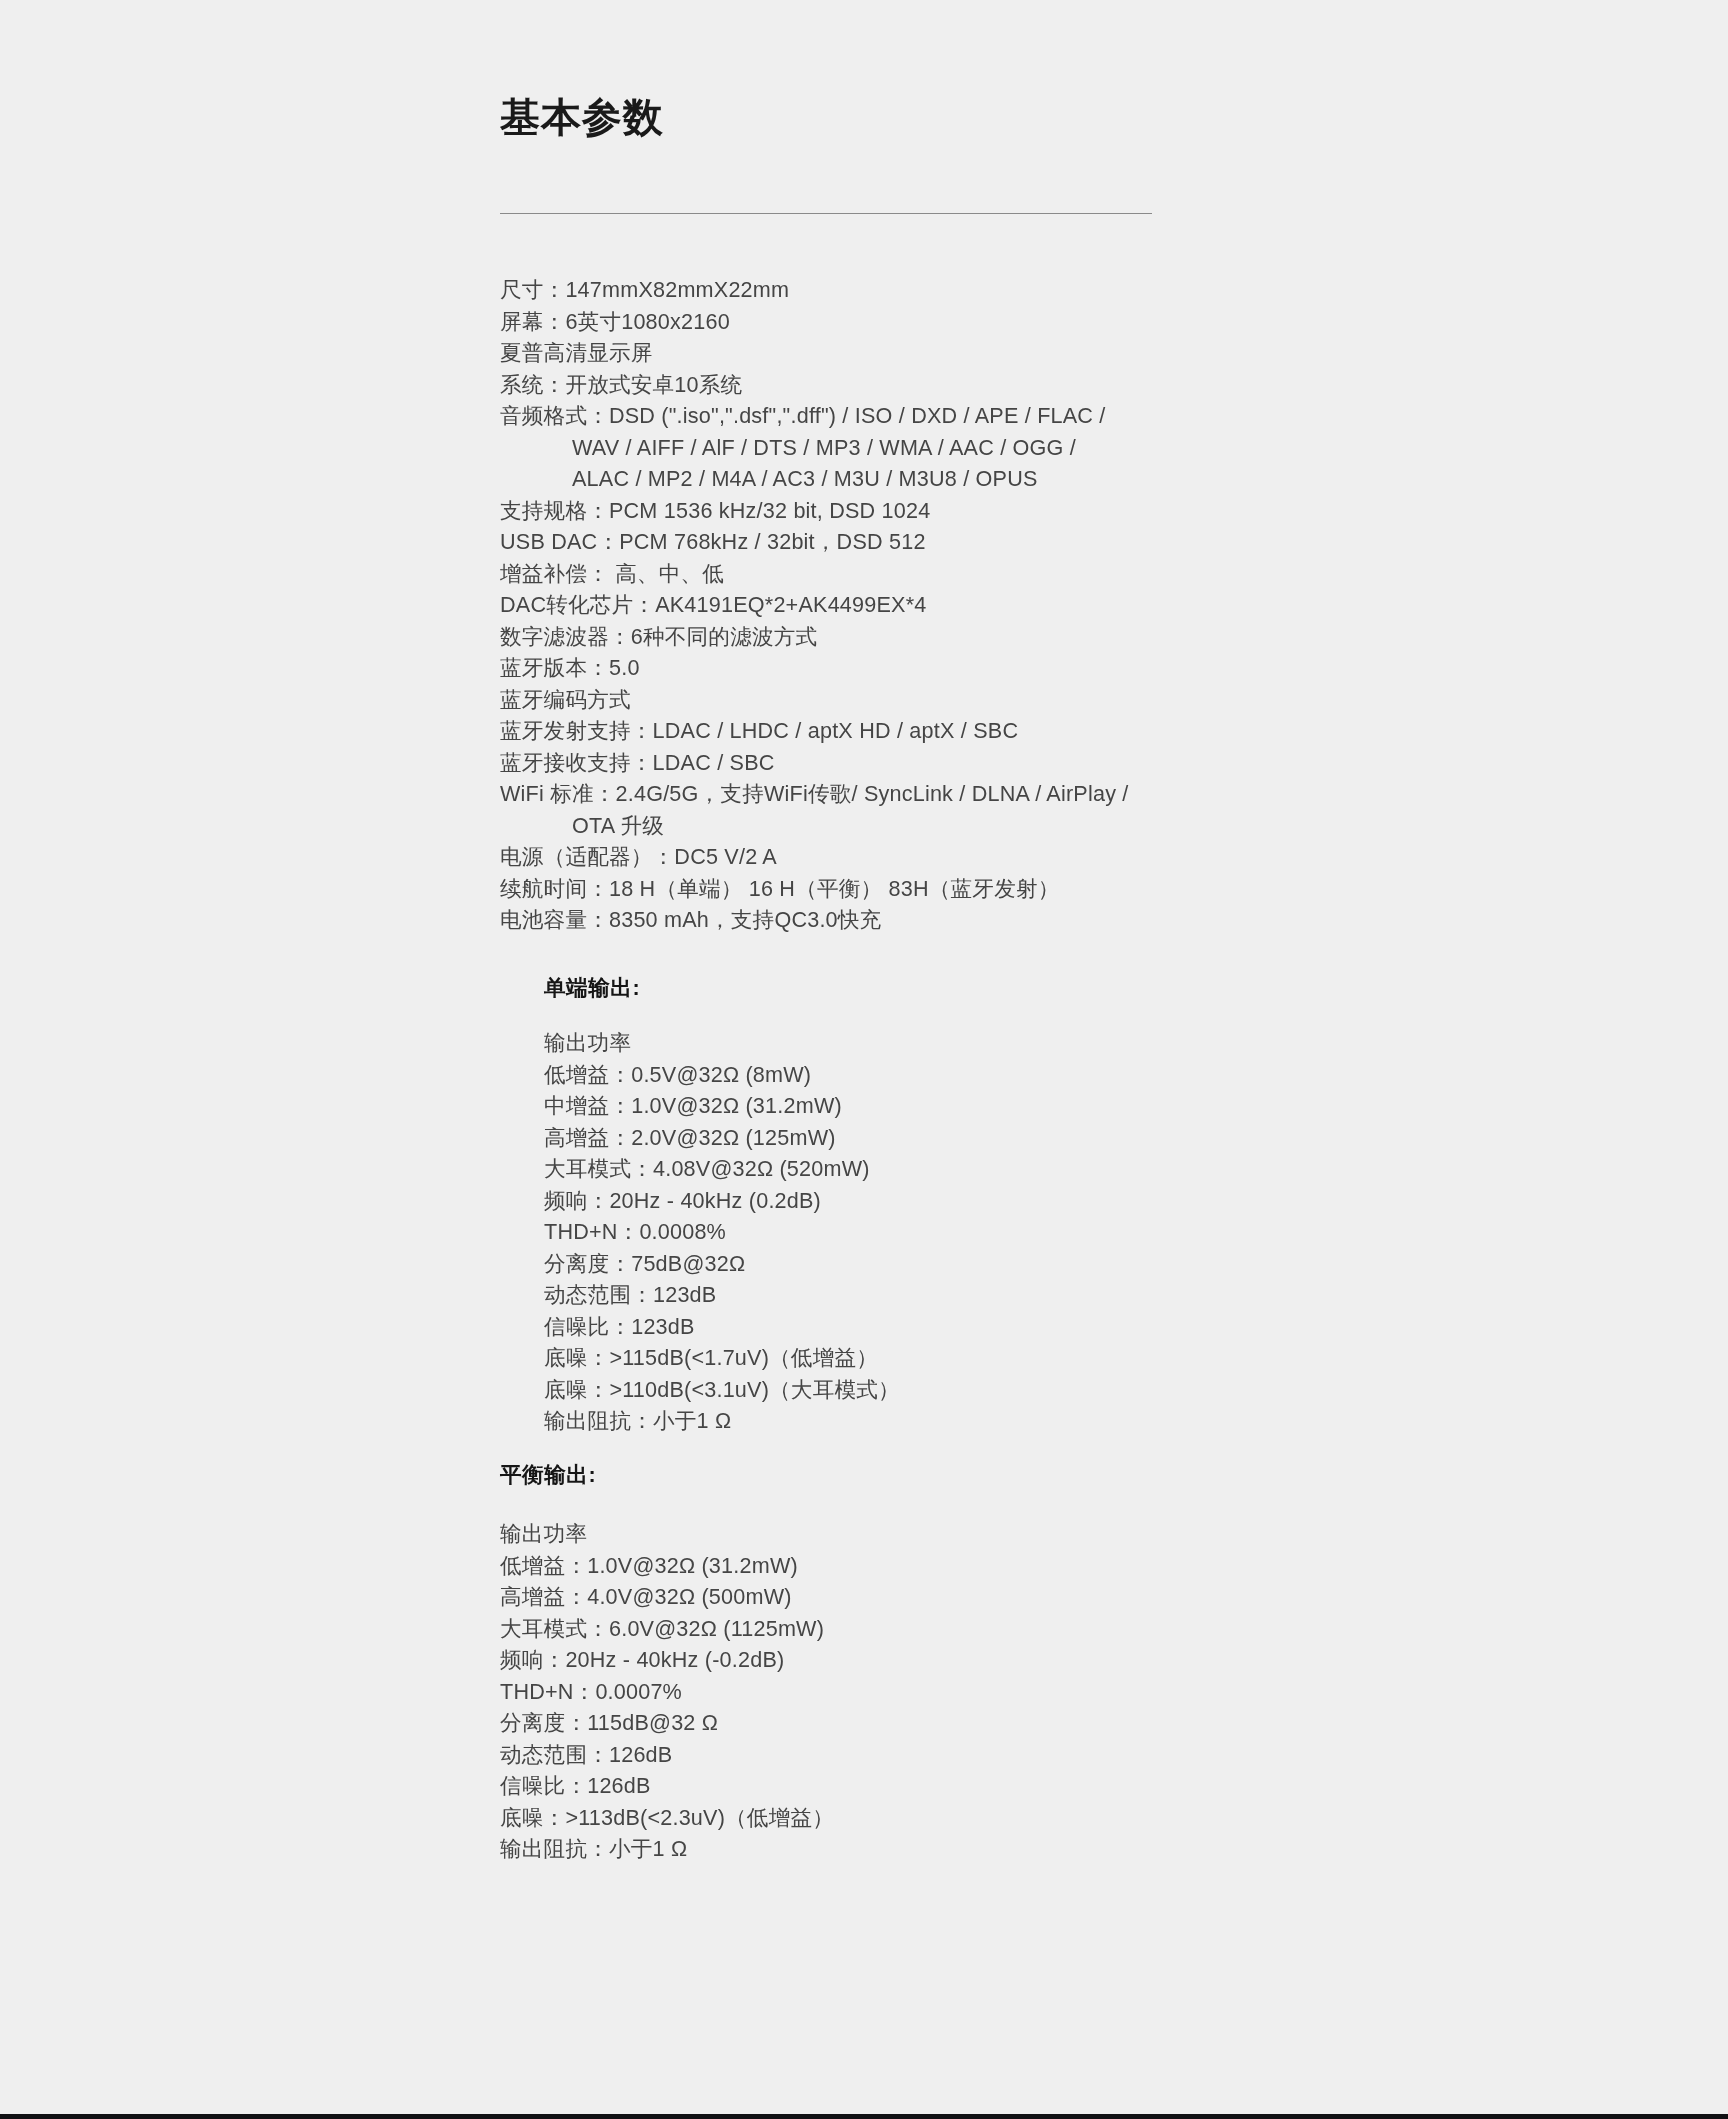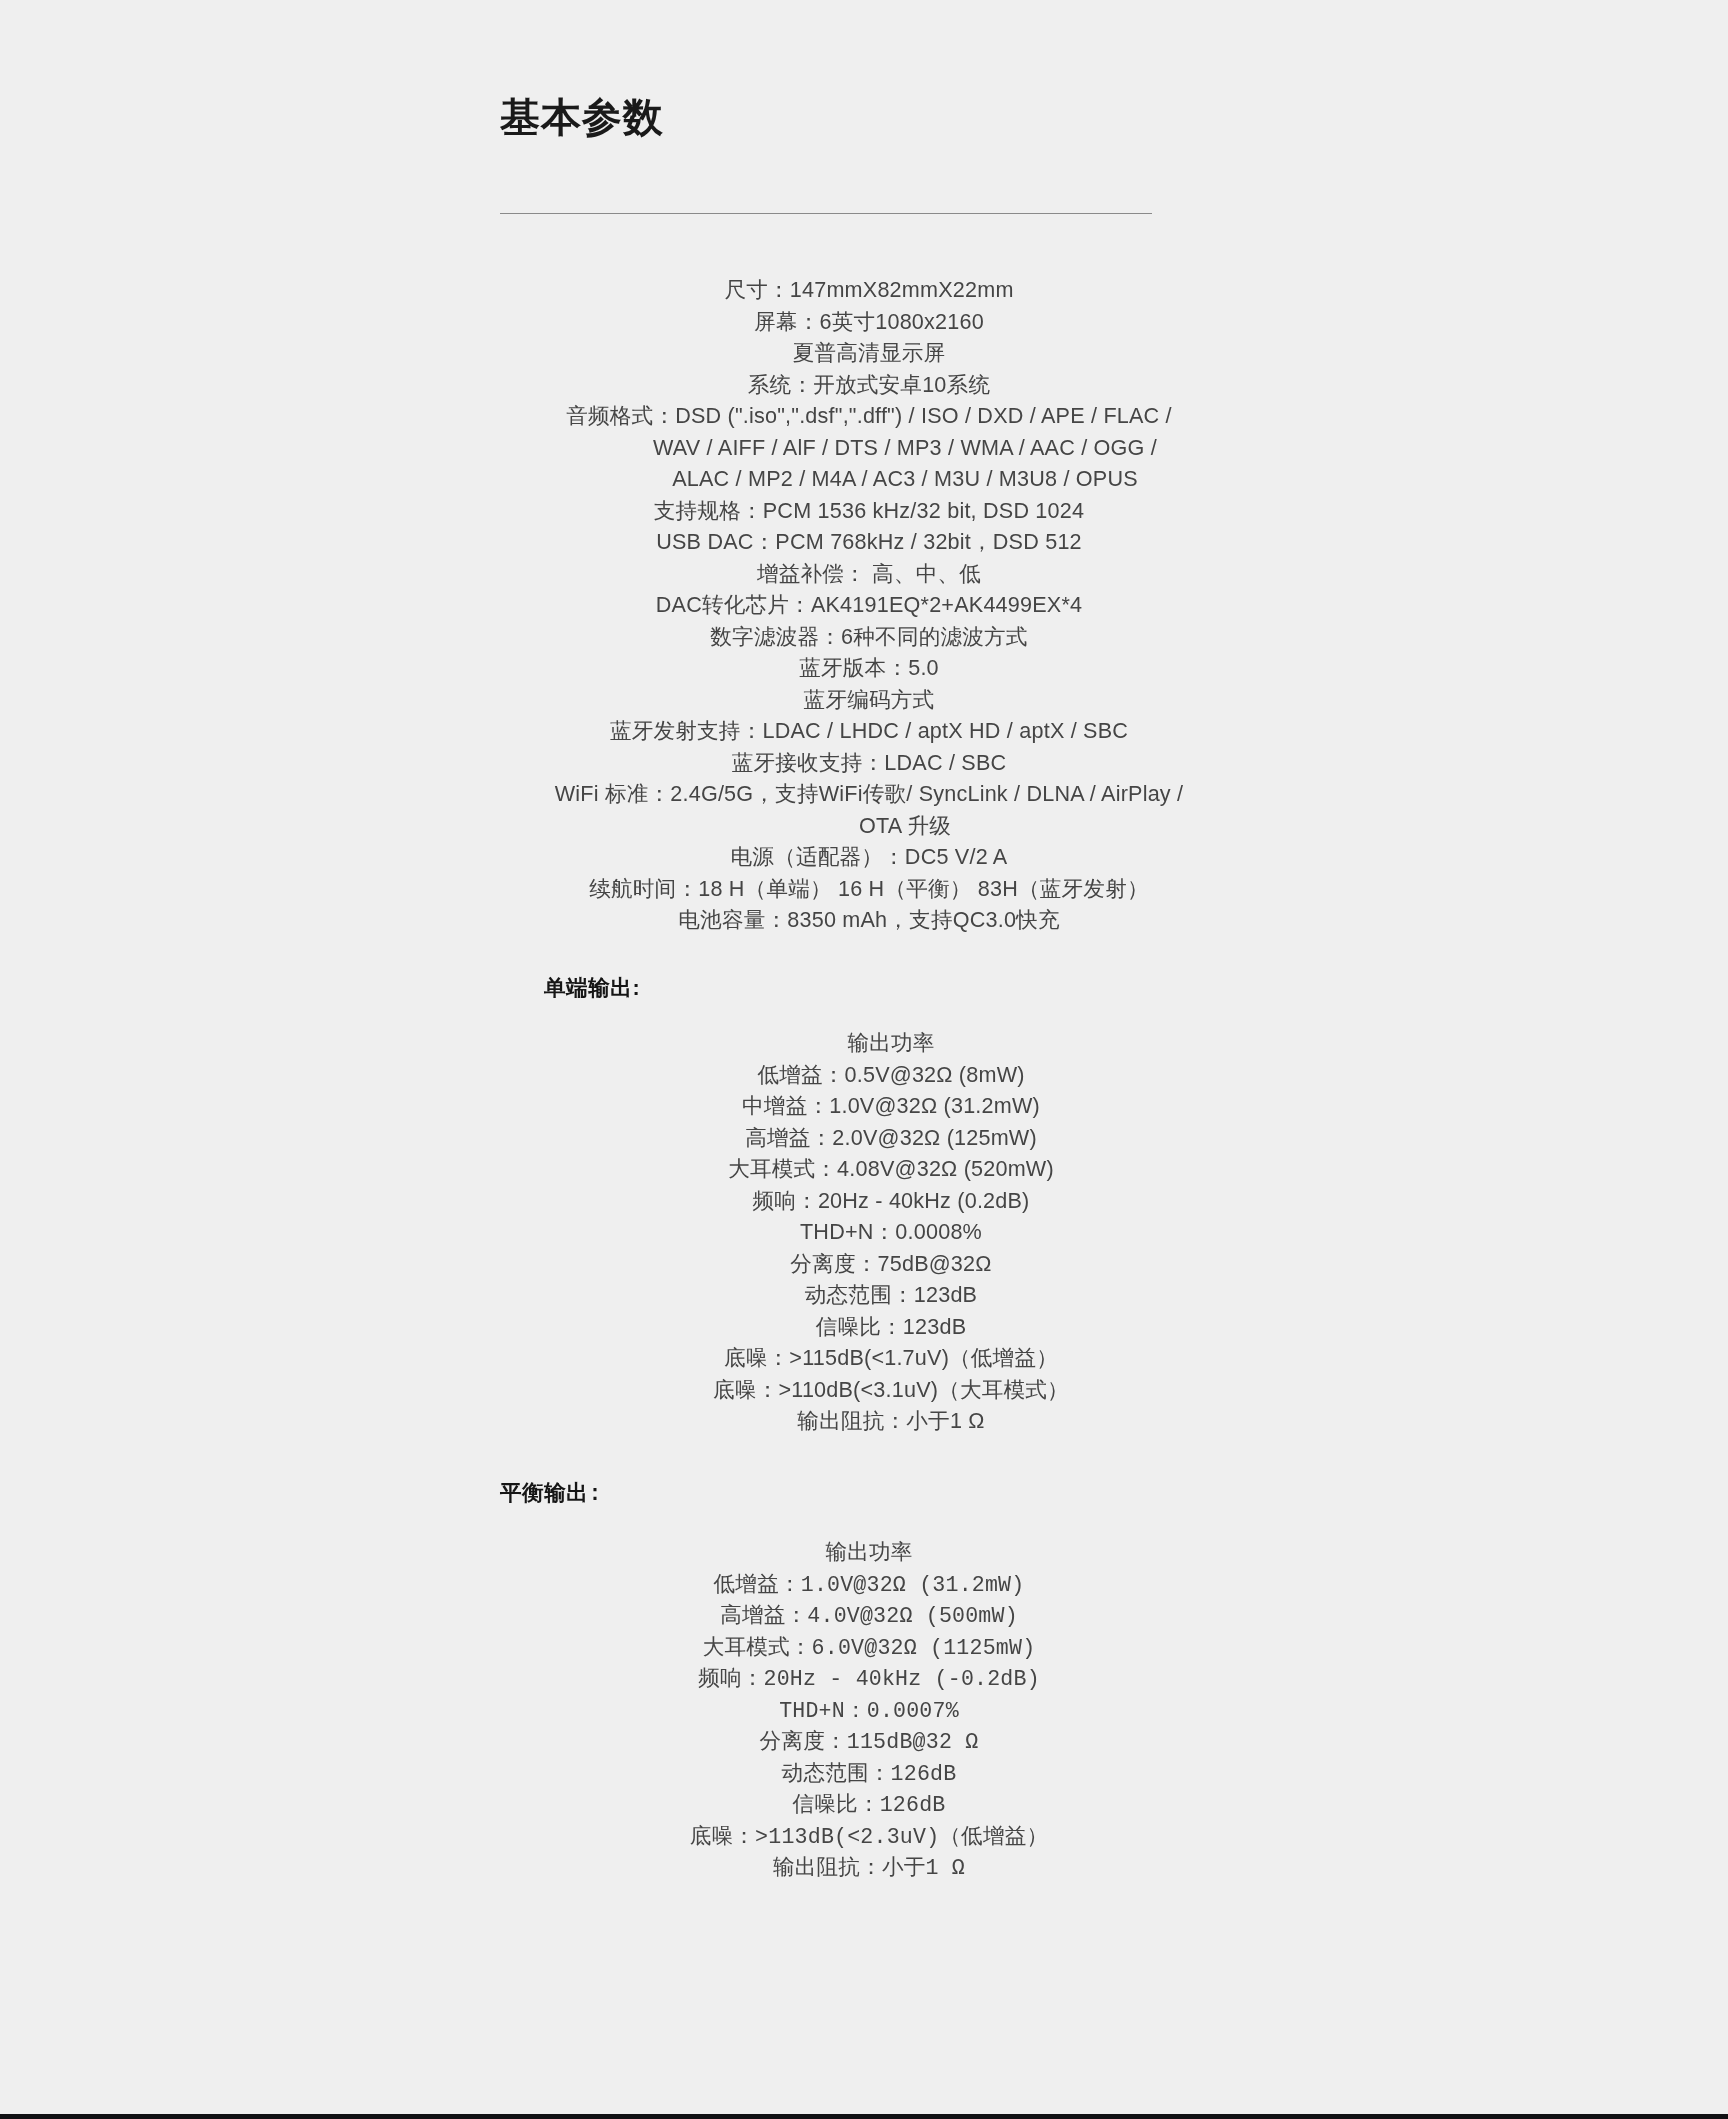--- a/index.html
+++ b/index.html
@@ -48,27 +48,26 @@
     font-weight: 700;
     color: var(--heading);
     letter-spacing: 0.5px;
   }
   .spec-line {
     font-size: 21.6px;
     line-height: 31.5px;
     color: var(--text);
     white-space: nowrap;
     letter-spacing: 0.2px;
-    text-align: center;
   }
   .spec-line.indent { padding-left: 72px; }
   .spec-section:nth-of-type(1) { margin-top: 60px; }
   .spec-section:nth-of-type(2) { margin-top: 36px; margin-left: 44px; }
   .spec-section:nth-of-type(2) h2 { margin-bottom: 24px; }
-  .spec-section:nth-of-type(3) { margin-top: 42px; font-family: Liberation Mono, monospace; }
+  .spec-section:nth-of-type(3) { margin-top: 22px; }
   .spec-section:nth-of-type(3) h2 { margin-bottom: 28px; }
   .bottom-bar {
     position: absolute;
     left: 0;
     bottom: 0;
     width: 1728px;
     height: 6.3px;
     background: var(--bottomBar);
   }
 </style>

